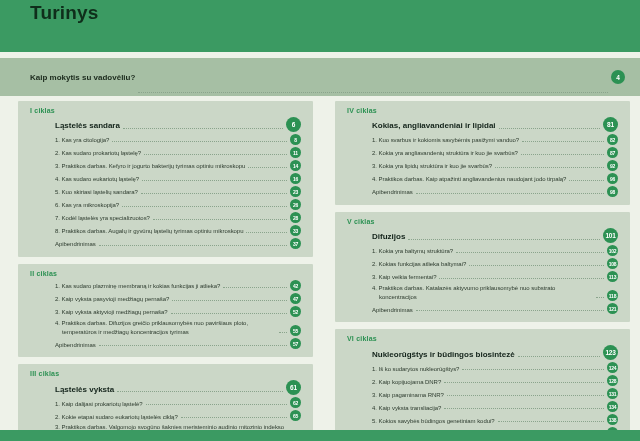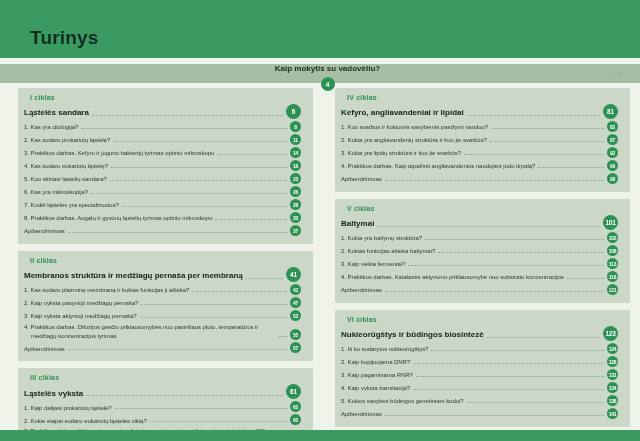--- a/index.html
+++ b/index.html
@@ -3,51 +3,51 @@
 <meta charset="utf-8">
 <style>
   html,body{margin:0;padding:0;}
   body{
     width:640px;height:441px;overflow:hidden;position:relative;
     background:#eef2e9;
     font-family:"Liberation Sans", sans-serif;
     -webkit-font-smoothing:antialiased;
   }
   .page-header{
-    height:58px;background:#3b9a62;
+    height:52px;background:#3b9a62;
     display:flex;align-items:flex-end;
-    padding:0 0 9px 30px;box-sizing:border-box;
+    padding:0 0 28px 30px;box-sizing:border-box;
   }
   .page-title{
     margin:0;font-size:19px;font-weight:bold;color:#0f2e1b;letter-spacing:.2px;
   }
   .intro-strip{
-    margin:6px 0 5px 0;height:19px;background:#a6bfa4;
+    margin:6px 0 5px 0;height:38px;background:#a6bfa4;
     display:flex;align-items:center;
-    padding:0 15px 0 30px;box-sizing:border-box;flex-direction:column;
+    padding:0 15px 0 30px;box-sizing:border-box;
   }
   .intro-label{font-size:8px;font-weight:bold;color:#1c2b1d;white-space:nowrap;}
   .content{
     display:grid;grid-template-columns:1fr 1fr;column-gap:22px;
     padding:0 10px 0 18px;align-items:start;
   }
   .col{display:flex;flex-direction:column;gap:7px;min-width:0;}
   .block{
     background:#cbd7c7;padding:6px 12px 7px 12px;border-radius:1px;
   }
   .block.plain{background:#dbe4d4;}
   .cycle-label{
     font-size:7px;font-weight:bold;color:#2c9153;margin:0 0 2px 0;letter-spacing:.2px;
   }
   .row{
     display:flex;align-items:flex-end;min-height:11px;padding:1px 0;
   }
   .row .label{
     font-size:6px;line-height:1.45;color:#2f3d30;letter-spacing:-.05px;
-    padding-left:1px;text-indent:-7px;min-width:0;
+    padding-left:1px;text-indent:-7px;min-width:0;margin-left:31px;
   }
   .row.title-row{min-height:14px;}
   .row.title-row .label{font-size:8px;font-weight:bold;color:#13231a;letter-spacing:0;}
   .leader{
     flex:1 1 8px;min-width:8px;border-bottom:1px dotted #8aa48c;
     margin:0 3px 3px 3px;height:0;align-self:flex-end;
   }
   .badge{
     flex:none;width:11px;height:11px;border-radius:50%;
     background:#2c9153;color:#ffffff;
@@ -124,25 +124,20 @@
           <span class="badge">33</span>
         </div>
         <div class="row">
           <span class="label">Apibendrinimas</span>
           <span class="leader"></span>
           <span class="badge">37</span>
         </div>
       </section>
       <section class="block">
         <div class="cycle-label">II ciklas</div>
-        <div class="row title-row">
-          <span class="label">Membranos struktūra ir medžiagų pernaša per membraną</span>
-          <span class="leader"></span>
-          <span class="badge big">41</span>
-        </div>
         <div class="row">
           <span class="label">1. Kas sudaro plazminę membraną ir kokias funkcijas ji atlieka?</span>
           <span class="leader"></span>
           <span class="badge">42</span>
         </div>
         <div class="row">
           <span class="label">2. Kaip vyksta pasyvioji medžiagų pernaša?</span>
           <span class="leader"></span>
           <span class="badge">47</span>
         </div>
@@ -182,21 +177,21 @@
         <div class="row">
           <span class="label">3. Praktikos darbas. Valgomojo svogūno šaknies meristeminio audinio mitozinio indekso (MI) apskaičiavimas</span>
           <span class="badge">69</span>
         </div>
       </section>
     </div>
   <div class="col" id="col-right">
       <section class="block">
         <div class="cycle-label">IV ciklas</div>
         <div class="row title-row">
-          <span class="label">Kefyro, angliavandeniai ir lipidai</span>
+          <span class="label">Kokias, angliavandeniai ir lipidai</span>
           <span class="leader"></span>
           <span class="badge big">81</span>
         </div>
         <div class="row">
           <span class="label">1. Kuo svarbus ir kokiomis savybėmis pasižymi vanduo?</span>
           <span class="leader"></span>
           <span class="badge">82</span>
         </div>
         <div class="row">
           <span class="label">2. Kokia yra angliavandenių struktūra ir kuo jie svarbūs?</span>
@@ -215,21 +210,21 @@
         </div>
         <div class="row">
           <span class="label">Apibendrinimas</span>
           <span class="leader"></span>
           <span class="badge">98</span>
         </div>
       </section>
       <section class="block">
         <div class="cycle-label">V ciklas</div>
         <div class="row title-row">
-          <span class="label">Baltymai</span>
+          <span class="label">Difuzijos</span>
           <span class="leader"></span>
           <span class="badge big">101</span>
         </div>
         <div class="row">
           <span class="label">1. Kokia yra baltymų struktūra?</span>
           <span class="leader"></span>
           <span class="badge">102</span>
         </div>
         <div class="row">
           <span class="label">2. Kokias funkcijas atlieka baltymai?</span>

